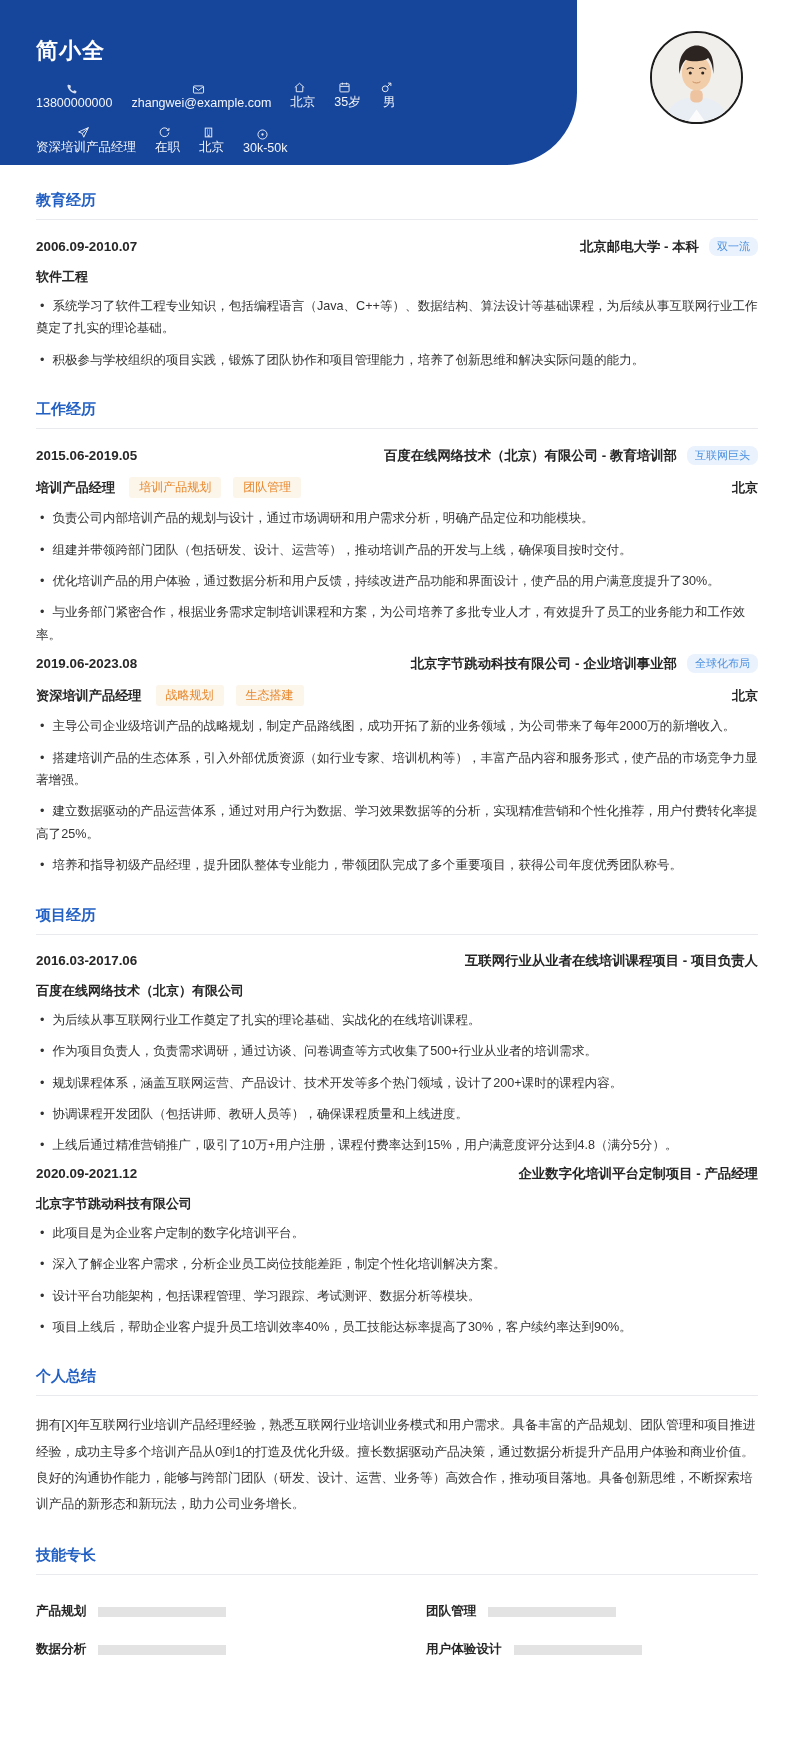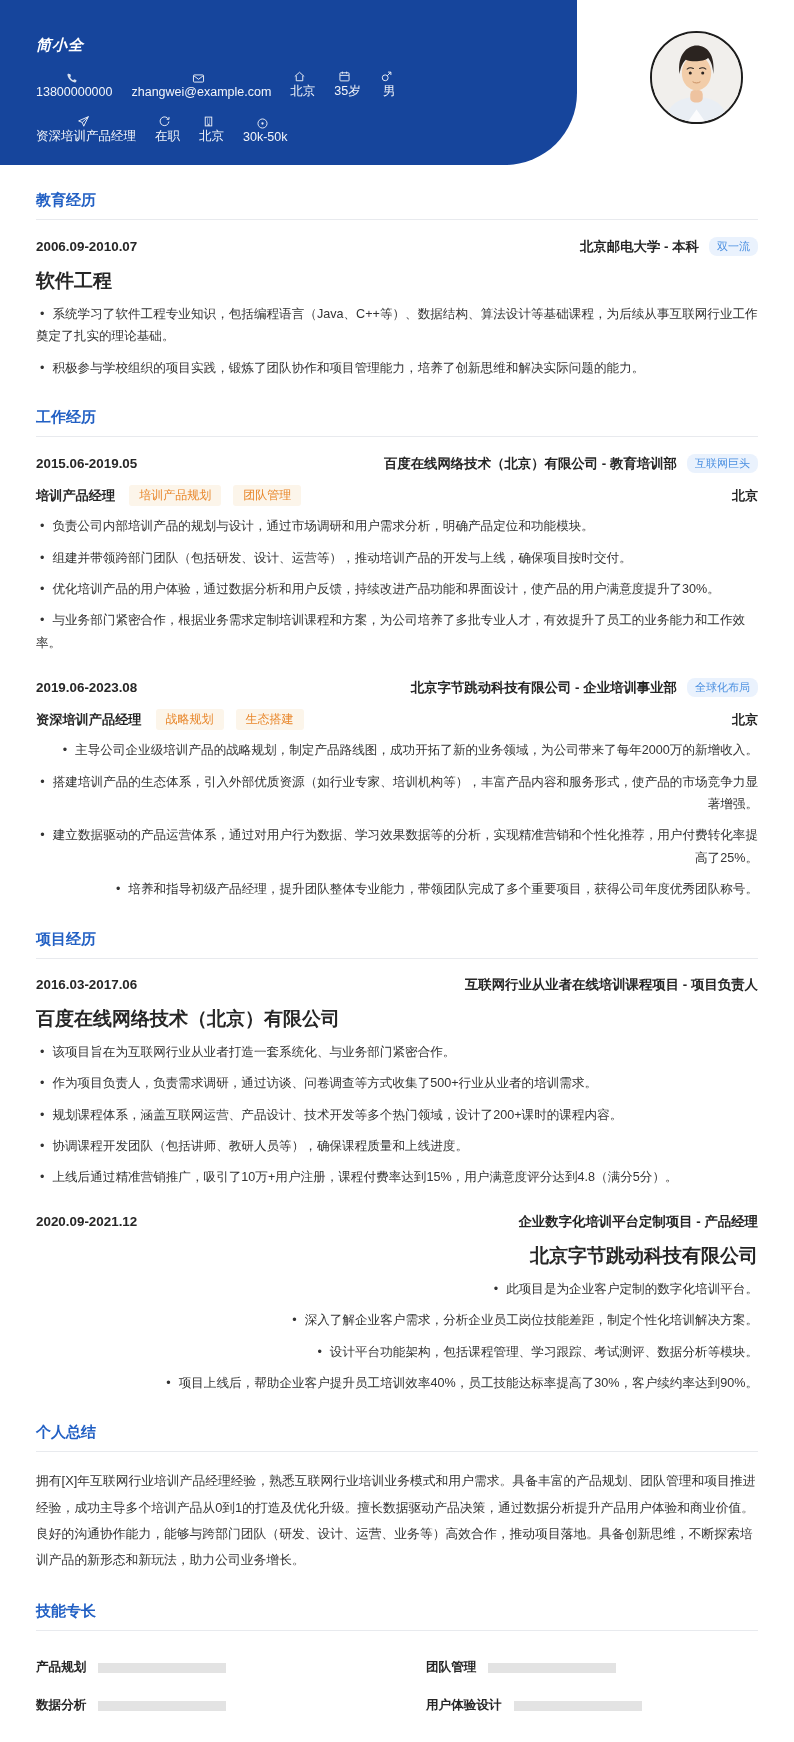--- a/index.html
+++ b/index.html
@@ -9,50 +9,50 @@
     font-family:"Liberation Sans","DejaVu Sans",sans-serif;
     color:#333;
   }
   
   .header { position:relative; height:165px; }
   .header-bg {
     position:absolute; left:0; top:0; width:577px; height:165px;
     background:#16459c; border-bottom-right-radius:72px;
   }
   .header-content { position:relative; padding:36px 0 0 36px; color:#fff; }
-  .person-name { font-size:15px; font-weight:700; letter-spacing:1px;font-style:italic; }
+  .person-name { font-size:22px; font-weight:700; letter-spacing:1px; }
   .contact-row { display:flex; align-items:center; margin-top:15px; flex-wrap:nowrap; }
   .contact-item { display:flex; align-items:center; margin-right:19px; font-size:12.5px; color:rgba(255,255,255,.95);flex-direction:column; }
   .cicon { width:13px; height:13px; margin-right:6px; opacity:.9; flex:none; }
   .cicon svg { width:13px; height:13px; display:block; }
   .avatar {
     position:absolute; left:650px; top:31px; width:93px; height:93px;
     border-radius:50%; border:2px solid #1d1d1d; overflow:hidden; background:#f1efec;
   }
   .avatar svg { width:100%; height:100%; display:block; }
   
   .main { padding:0 36px 30px 36px; }
   .section { margin-top:29px; }
   .section:first-child { margin-top:26px; }
   .section-title {
     color:#2260c4; font-size:15px; font-weight:700;
     padding-bottom:9px; border-bottom:1px solid #e8eaee;
   }
   .entry { margin-top:17px; }
-  .entry + .entry { margin-top:24px;text-align:right; }
+  .entry + .entry { margin-top:8px; }
   .row-head { display:flex; justify-content:space-between; align-items:center; }
   .row-head .left, .row-head .right { font-size:13.4px; font-weight:700; color:#262626; display:flex; align-items:center; }
   .badge {
     margin-left:10px; font-size:11px; font-weight:400; color:#4a8fe0;
     background:#eaf2fd; padding:2px 8px; border-radius:8px; white-space:nowrap;
   }
   .row-sub { display:flex; justify-content:space-between; align-items:center; margin-top:12px;gap:20px; }
   .row-sub .left { display:flex; align-items:center; }
   .role { font-size:13.2px; font-weight:700; color:#262626; margin-right:14px; }
-  .major { font-size:19px; font-weight:700; color:#262626; margin-top:12px; }
+  .major { font-size:13px; font-weight:700; color:#262626; margin-top:12px; }
   .tag {
     font-size:12px; color:#e8872b; background:#fcf5ea;
     padding:2px 10px; border-radius:3px; margin-right:12px; white-space:nowrap;
   }
   .loc { font-size:13px; font-weight:700; color:#262626; }
   ul.bullets { list-style:none; margin-top:3px; }
   ul.bullets li { margin-top:9px; font-size:12.6px; line-height:1.78; color:#333; }
   .dot { margin:0 8px 0 4px; color:#333; }
   
   .summary-text { margin-top:16px; font-size:12.8px; line-height:2.05; color:#333; }
@@ -251,21 +251,21 @@
 
     <div class="entry">
       <div class="row-head">
         <span class="left">2016.03-2017.06</span>
         <span class="right">
             <span>互联网行业从业者在线培训课程项目 - 项目负责人</span>
           </span>
       </div>
       <div class="major">百度在线网络技术（北京）有限公司</div>
       <ul class="bullets">
-        <li><span class="dot">•</span><span>该项目旨在为互联网行业从业者打造一套系统化、与业务部门紧密合作。</span></li>
+        <li><span class="dot">•</span><span>为后续从事互联网行业工作奠定了扎实的理论基础、实战化的在线培训课程。</span></li>
         <li><span class="dot">•</span><span>作为项目负责人，负责需求调研，通过访谈、问卷调查等方式收集了500+行业从业者的培训需求。</span></li>
         <li><span class="dot">•</span><span>规划课程体系，涵盖互联网运营、产品设计、技术开发等多个热门领域，设计了200+课时的课程内容。</span></li>
         <li><span class="dot">•</span><span>协调课程开发团队（包括讲师、教研人员等），确保课程质量和上线进度。</span></li>
         <li><span class="dot">•</span><span>上线后通过精准营销推广，吸引了10万+用户注册，课程付费率达到15%，用户满意度评分达到4.8（满分5分）。</span></li>
       </ul>
     </div>
 
     <div class="entry">
       <div class="row-head">
         <span class="left">2020.09-2021.12</span>

